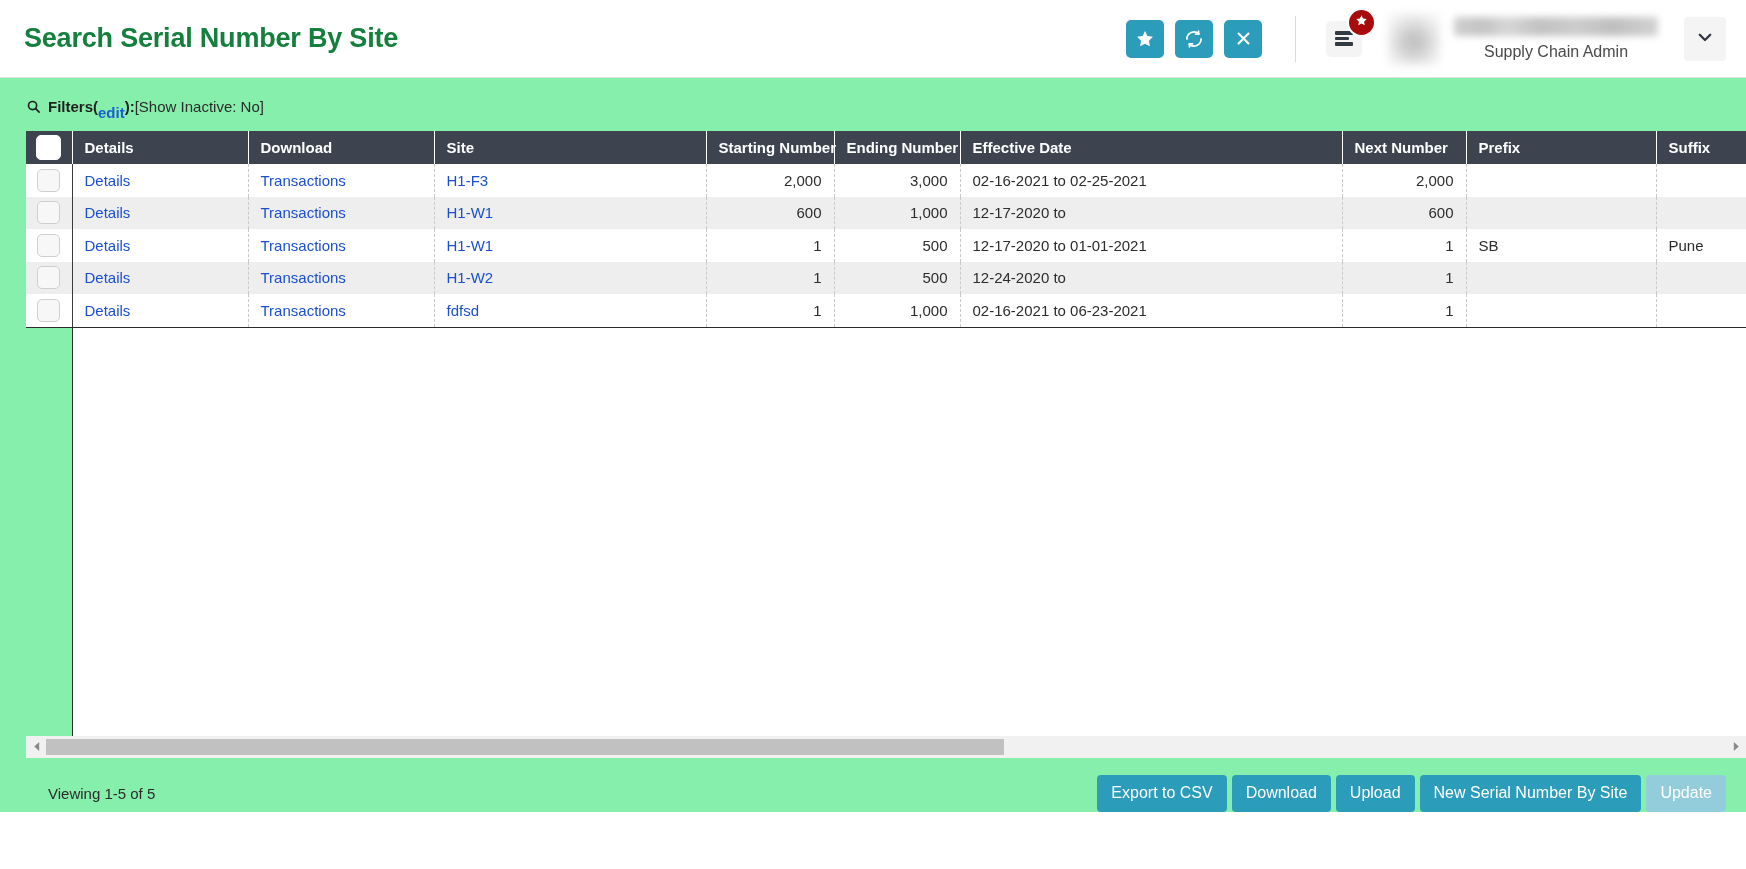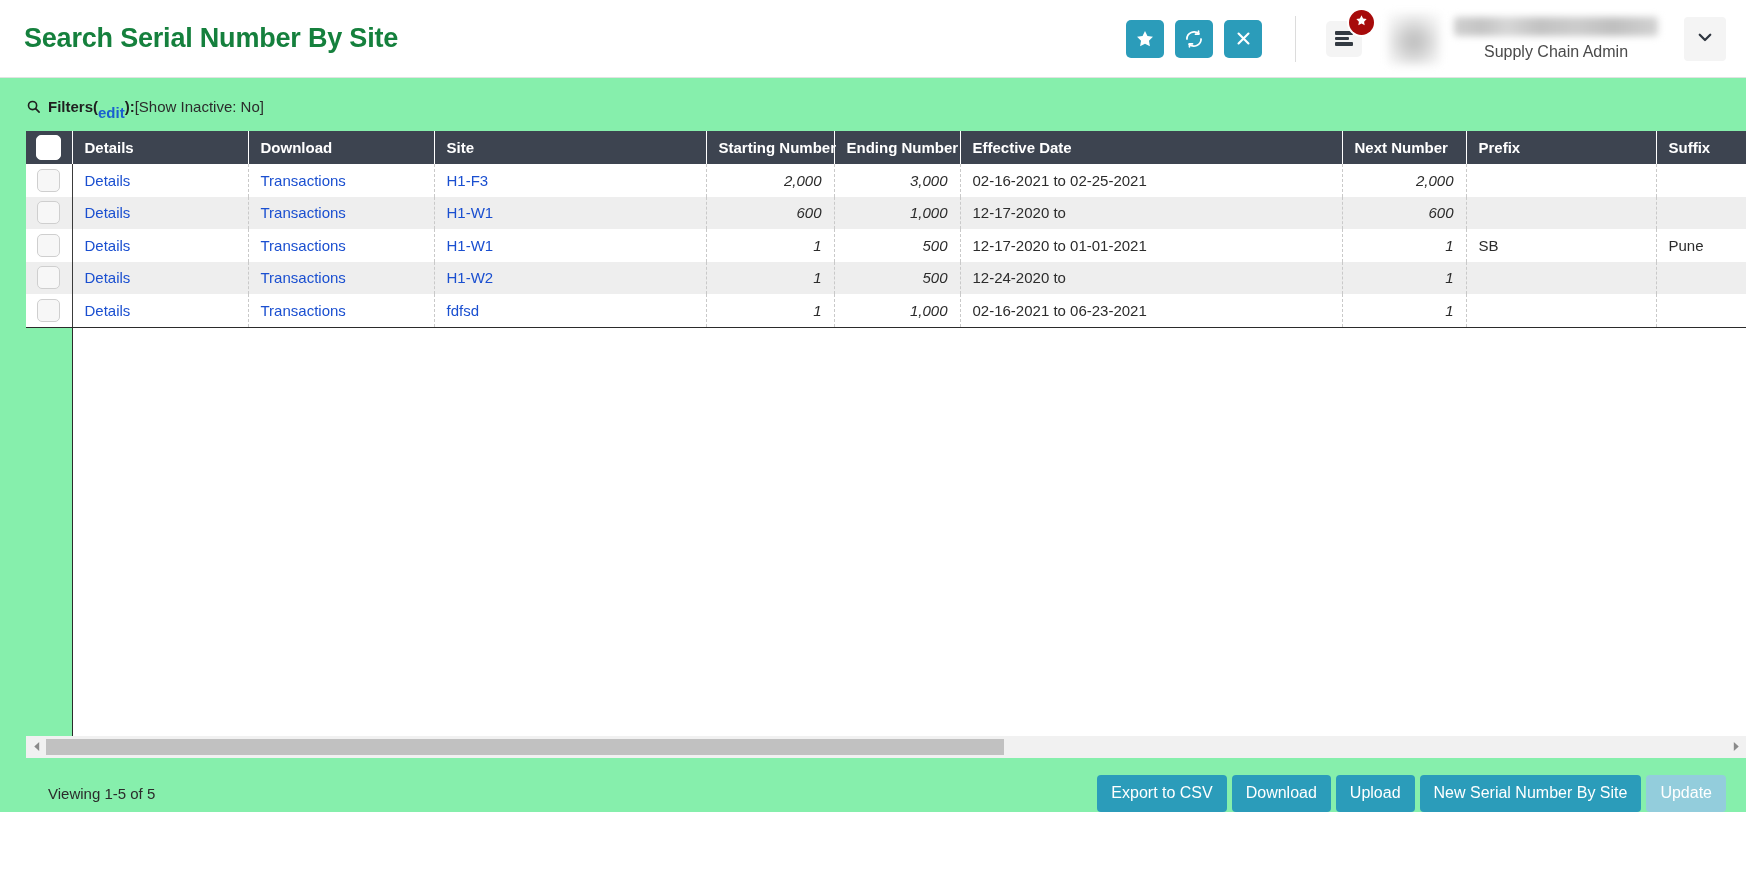--- a/index.html
+++ b/index.html
@@ -172,21 +172,21 @@
     padding: 0 12px;
     border-right: 1px dashed #c9c9c9;
     color: #2c2c2c;
     white-space: nowrap;
     vertical-align: middle;
   }
   table.grid tbody td.cbcol {
     width: 46px; padding: 0; text-align: center;
     border-right: 1px solid #3b3b3b;
   }
-  table.grid tbody td.num { text-align: right; font-style: italic; }
+  table.grid tbody td.num { text-align: right; }
   table.grid tbody tr:nth-child(even) { background: #eeeeee; }
   table.grid tbody tr:nth-child(odd)  { background: #ffffff; }
   table.grid tbody tr:nth-child(even) td.cbcol { background: #eeeeee; }
   .cell-link { color: #1a4fd0; cursor: pointer; }
 
   .cb {
     width: 23px; height: 23px;
     border-radius: 5px;
     border: 1px solid #cfcfcf;
     background: #f7f7f7;

